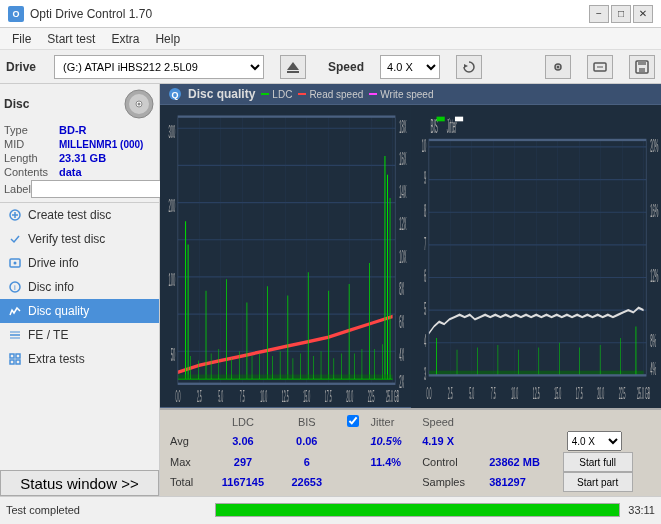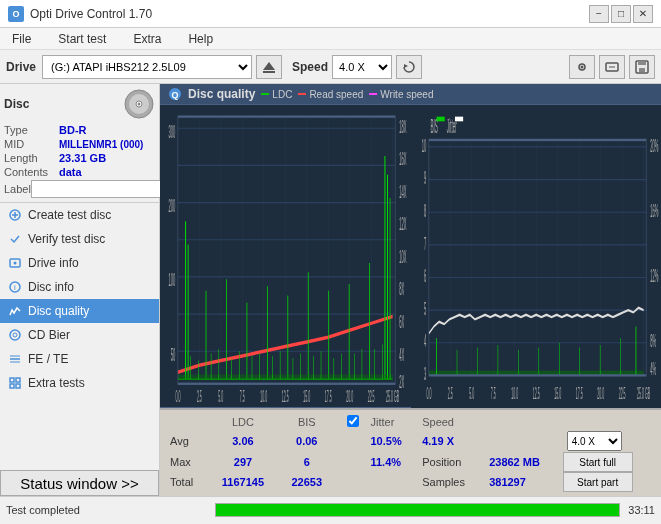--- a/index.html
+++ b/index.html
@@ -7,25 +7,25 @@
     
     
     .title-bar { background: #fff; display: flex; align-items: center; justify-content: space-between; padding: 4px 8px; border-bottom: 1px solid #ccc; height: 28px; }
     .title-bar-left { display: flex; align-items: center; gap: 6px; }
     .title-bar-icon { width: 16px; height: 16px; background: #4a90d9; border-radius: 2px; display: flex; align-items: center; justify-content: center; color: white; font-size: 9px; font-weight: bold; }
     .title-bar-title { font-size: 12px; color: #333; }
     .title-bar-controls { display: flex; gap: 2px; }
     .title-btn { width: 20px; height: 18px; border: 1px solid #aaa; background: #e8e8e8; cursor: pointer; display: flex; align-items: center; justify-content: center; font-size: 10px; color: #333; }
 
     
-    .menu-bar { background: #f5f5f5; display: flex; gap: 11px; padding: 2px 4px; border-bottom: 1px solid #ddd; height: 22px; align-items: center; }
+    .menu-bar { background: #f5f5f5; display: flex; gap: 0; padding: 2px 4px; border-bottom: 1px solid #ddd; height: 22px; align-items: center; }
     .menu-item { padding: 2px 8px; cursor: pointer; font-size: 12px; color: #333; }
 
     
-    .toolbar { background: #f0f0f0; display: flex; align-items: center; padding: 3px 6px; border-bottom: 1px solid #ccc; height: 34px; gap: 4px; }
+    .toolbar { background: #f0f0f0; display: flex; align-items: center; padding: 3px 6px; border-bottom: 1px solid #ccc; height: 34px; gap: 16px; }
     .toolbar-label { font-size: 12px; color: #333; font-weight: bold; margin-right: 2px; }
     .drive-select { width: 210px; height: 24px; border: 1px solid #aaa; background: white; font-size: 11px; padding: 0 4px; }
     .toolbar-btn { width: 26px; height: 24px; border: 1px solid #aaa; background: #e8e8e8; cursor: pointer; display: flex; align-items: center; justify-content: center; }
     .speed-label { font-size: 12px; color: #333; font-weight: bold; margin-left: 6px; }
     .speed-select { width: 60px; height: 24px; border: 1px solid #aaa; background: white; font-size: 11px; padding: 0 2px; }
 
     
     .main { display: flex; height: calc(524px - 84px - 28px); }
 
     
@@ -219,29 +219,20 @@
         </div>
         <span>Disc info</span>
       </div>
       <div class="nav-item active">
         <div class="nav-item-icon">
           <svg width="12" height="12" viewBox="0 0 12 12">
               <polyline points="1,10 3,5 5,8 8,3 11,6" stroke="white" stroke-width="1.5" fill="none"></polyline>
             </svg>
         </div>
         <span>Disc quality</span>
-      </div>
-      <div class="nav-item">
-        <div class="nav-item-icon">
-          <svg width="12" height="12" viewBox="0 0 12 12">
-              <circle cx="6" cy="6" r="5" fill="none" stroke="#4a90d9" stroke-width="1.5"></circle>
-              <circle cx="6" cy="6" r="2" fill="none" stroke="#4a90d9" stroke-width="1"></circle>
-            </svg>
-        </div>
-        <span>CD Bier</span>
       </div>
       <div class="nav-item">
         <div class="nav-item-icon">
           <svg width="12" height="12" viewBox="0 0 12 12">
               <line x1="1" y1="6" x2="11" y2="6" stroke="#4a90d9" stroke-width="1.5"></line>
               <line x1="1" y1="3" x2="11" y2="3" stroke="#4a90d9" stroke-width="1"></line>
               <line x1="1" y1="9" x2="11" y2="9" stroke="#4a90d9" stroke-width="1"></line>
             </svg>
         </div>
         <span>FE / TE</span>
@@ -476,37 +467,37 @@
           <td style="padding:1px 4px; color:#555;">Speed</td>
           <td></td>
           <td></td>
         </tr>
         <tr>
           <td style="padding:1px 4px; color:#333;">Avg</td>
           <td style="padding:1px 6px; color:#0000cc; text-align:center; font-weight:bold;">3.06</td>
           <td style="padding:1px 6px; color:#0000cc; text-align:center; font-weight:bold;">0.06</td>
           <td></td>
           <td></td>
-          <td style="padding:1px 4px; color:#0000cc; font-weight:bold;">10.5%</td>
+          <td style="padding:1px 4px; color:#0000cc; font-weight:bold;font-style:italic;">10.5%</td>
           <td style="padding:1px 4px; color:#0000cc; font-weight:bold;">4.19 X</td>
           <td></td>
           <td style="padding:1px 4px;">
             <select style="width:55px; height:20px; font-size:10px;">
               <option>4.0 X</option>
             </select>
           </td>
         </tr>
         <tr>
           <td style="padding:1px 4px; color:#333;">Max</td>
           <td style="padding:1px 6px; color:#0000cc; text-align:center; font-weight:bold;">297</td>
           <td style="padding:1px 6px; color:#0000cc; text-align:center; font-weight:bold;">6</td>
           <td></td>
           <td></td>
           <td style="padding:1px 4px; color:#0000cc; font-weight:bold;">11.4%</td>
-          <td style="padding:1px 4px; color:#333;">Position</td>
+          <td style="padding:1px 4px; color:#333;">Control</td>
           <td style="padding:1px 4px; color:#0000cc; font-weight:bold;">23862 MB</td>
           <td>
             <button style="width:70px; height:20px; font-size:10px; border:1px solid #aaa; background:#e8e8e8; cursor:pointer;">Start full</button>
           </td>
         </tr>
         <tr>
           <td style="padding:1px 4px; color:#333;">Total</td>
           <td style="padding:1px 6px; color:#0000cc; text-align:center; font-weight:bold;">1167145</td>
           <td style="padding:1px 6px; color:#0000cc; text-align:center; font-weight:bold;">22653</td>
           <td></td>

